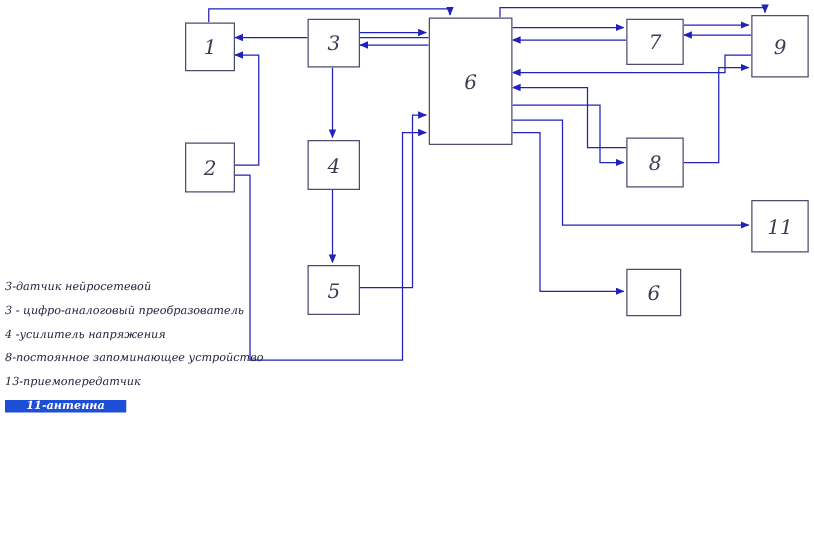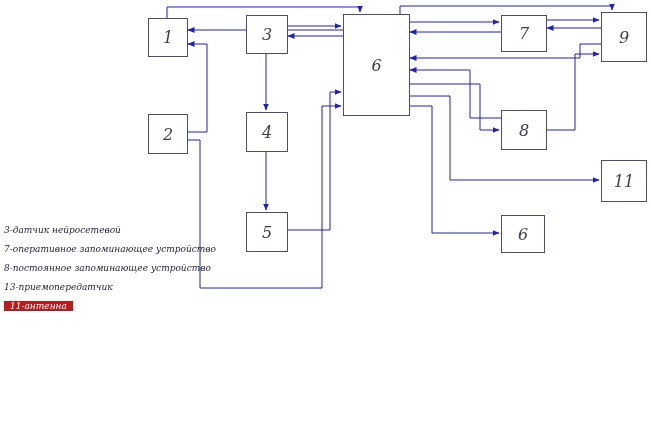--- a/index.html
+++ b/index.html
@@ -25,23 +25,24 @@
     position:absolute;
     left:4px;top:221px;
     font-style:italic;
     font-size:9px;
     color:#23233f;
     line-height:19px;
     white-space:nowrap;
   }
   .legend-item{height:19px;}
   .legend-item.selected span{
-    background:#b91c1c;
+    background:#1d4ed8;
     color:#ffffff;
-    padding:0 6px;
+    padding:0 17px;
+    font-weight:bold;
   }
 </style>
 </head>
 <body>
 
 <div id="canvas">
 
   <svg id="wires" width="651" height="428" viewBox="0 0 651 428">
     <defs>
       <marker id="arr" markerWidth="9" markerHeight="8" refX="6.5" refY="3" orient="auto" markerUnits="userSpaceOnUse">
@@ -119,21 +120,24 @@
   </div>
   <div class="block" style="left:601px;top:160px;width:44px;height:40px;">
     <span>11</span>
   </div>
 
   <div id="legend">
     <div class="legend-item">
       <span>3-датчик нейросетевой</span>
     </div>
     <div class="legend-item">
-      <span>7-оперативное запоминающее устройство</span>
+      <span>3 - цифро-аналоговый преобразователь</span>
+    </div>
+    <div class="legend-item">
+      <span>4 -усилитель напряжения</span>
     </div>
     <div class="legend-item">
       <span>8-постоянное запоминающее устройство</span>
     </div>
     <div class="legend-item">
       <span>13-приемопередатчик</span>
     </div>
     <div class="legend-item selected">
       <span>11-антенна</span>
     </div>

